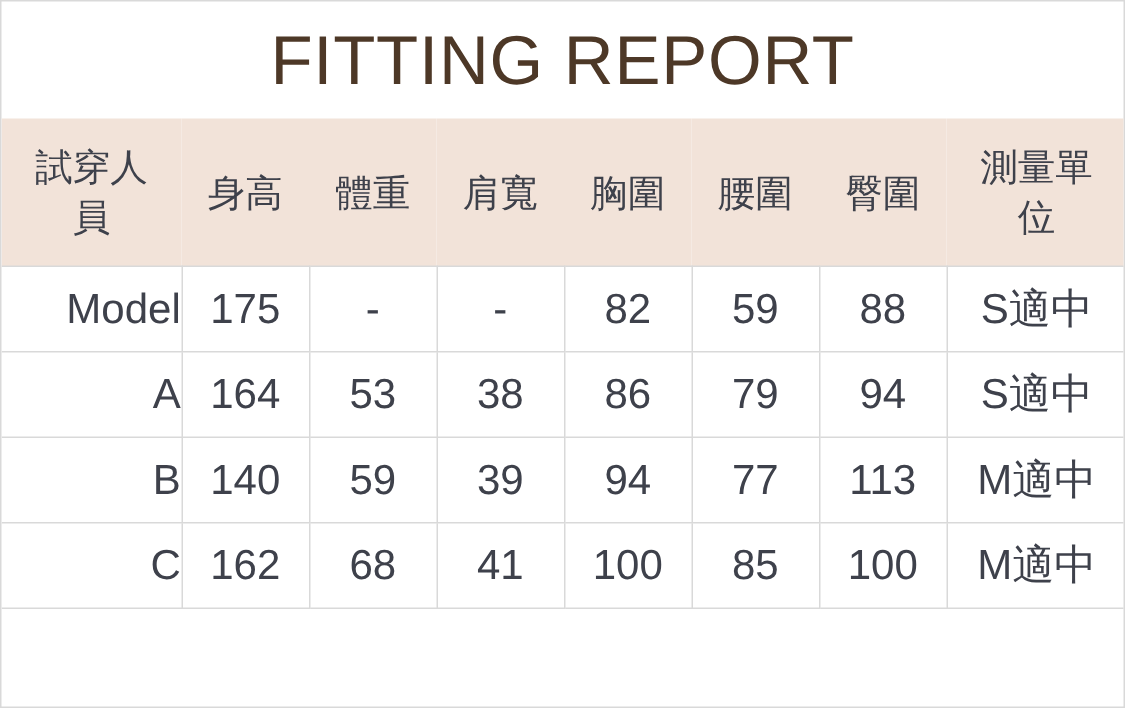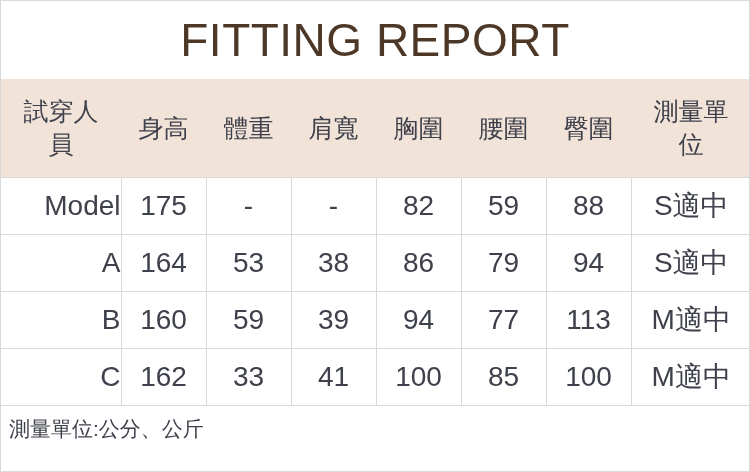--- a/index.html
+++ b/index.html
@@ -111,38 +111,37 @@
         <td>164</td>
         <td>53</td>
         <td>38</td>
         <td>86</td>
         <td>79</td>
         <td>94</td>
         <td>S適中</td>
       </tr>
       <tr>
         <td>B</td>
-        <td>160</td>
+        <td>140</td>
         <td>59</td>
         <td>39</td>
         <td>94</td>
         <td>77</td>
         <td>113</td>
         <td>M適中</td>
       </tr>
       <tr>
         <td>C</td>
         <td>162</td>
-        <td>33</td>
+        <td>68</td>
         <td>41</td>
         <td>100</td>
         <td>85</td>
         <td>100</td>
         <td>M適中</td>
       </tr>
     </tbody>
   </table>
 
   <div class="notes">
-    <div>測量單位:公分、公斤</div>
   </div>
 
 </div>
 
 </body></html>

